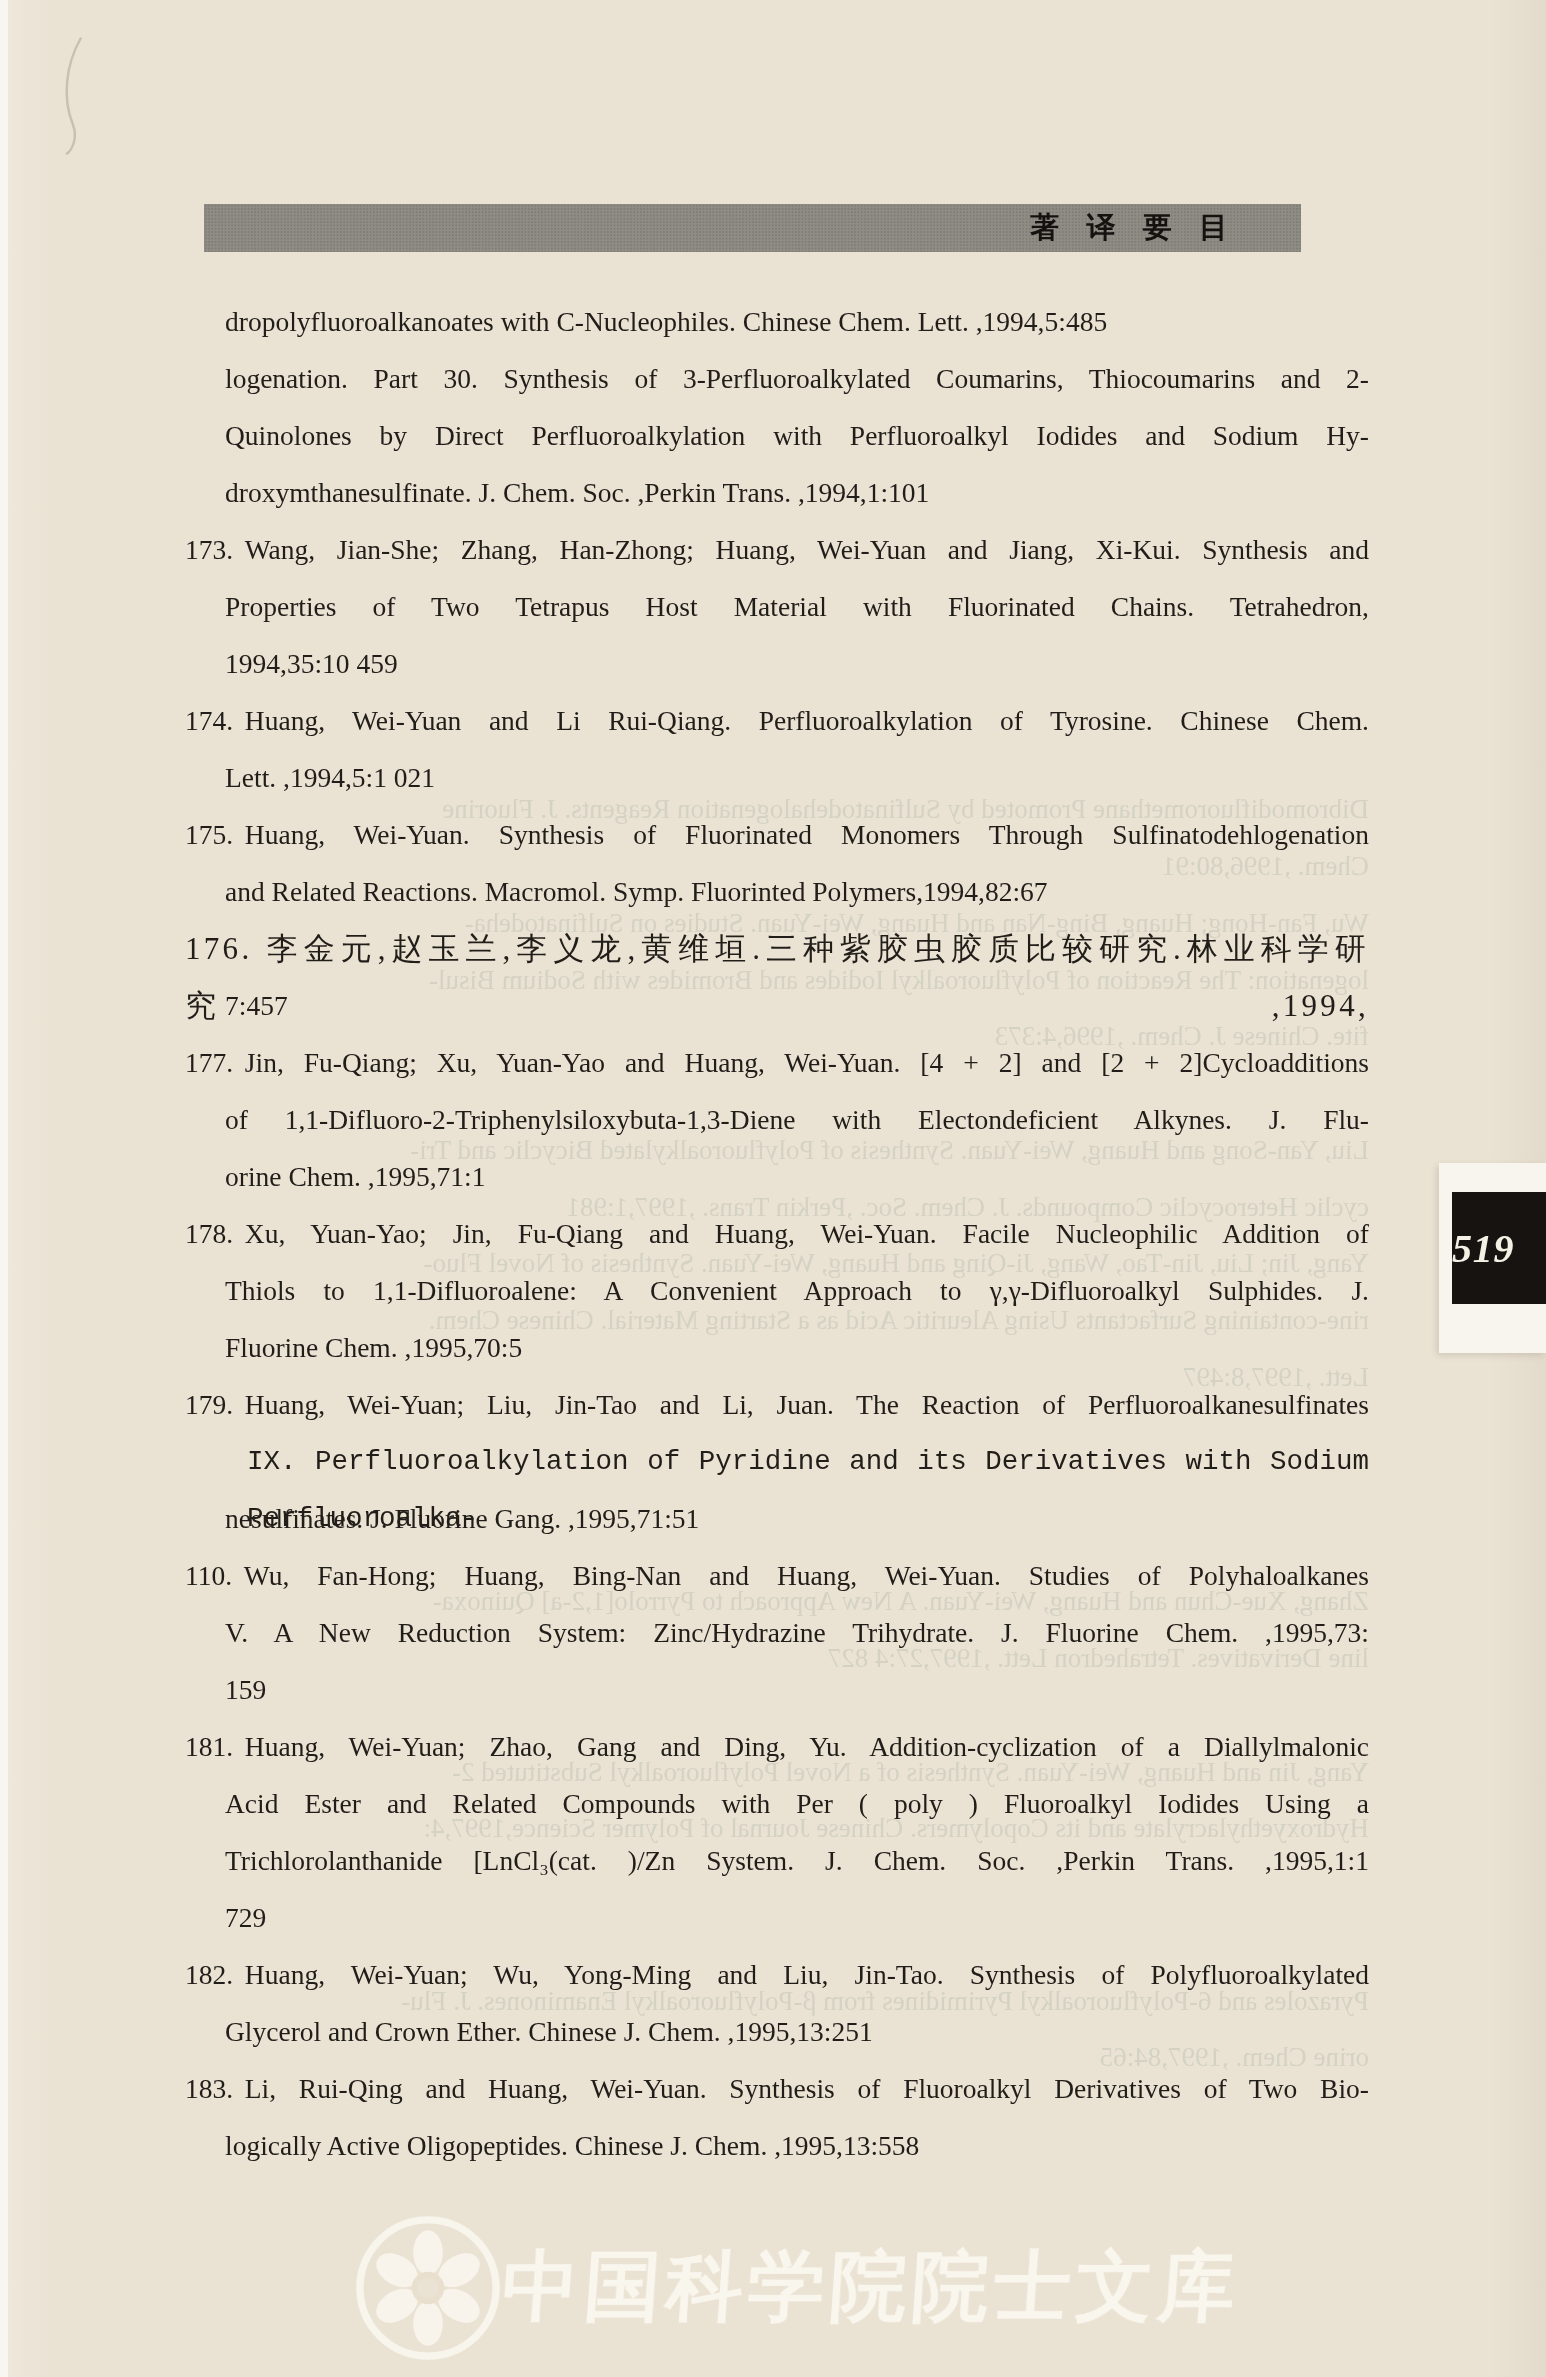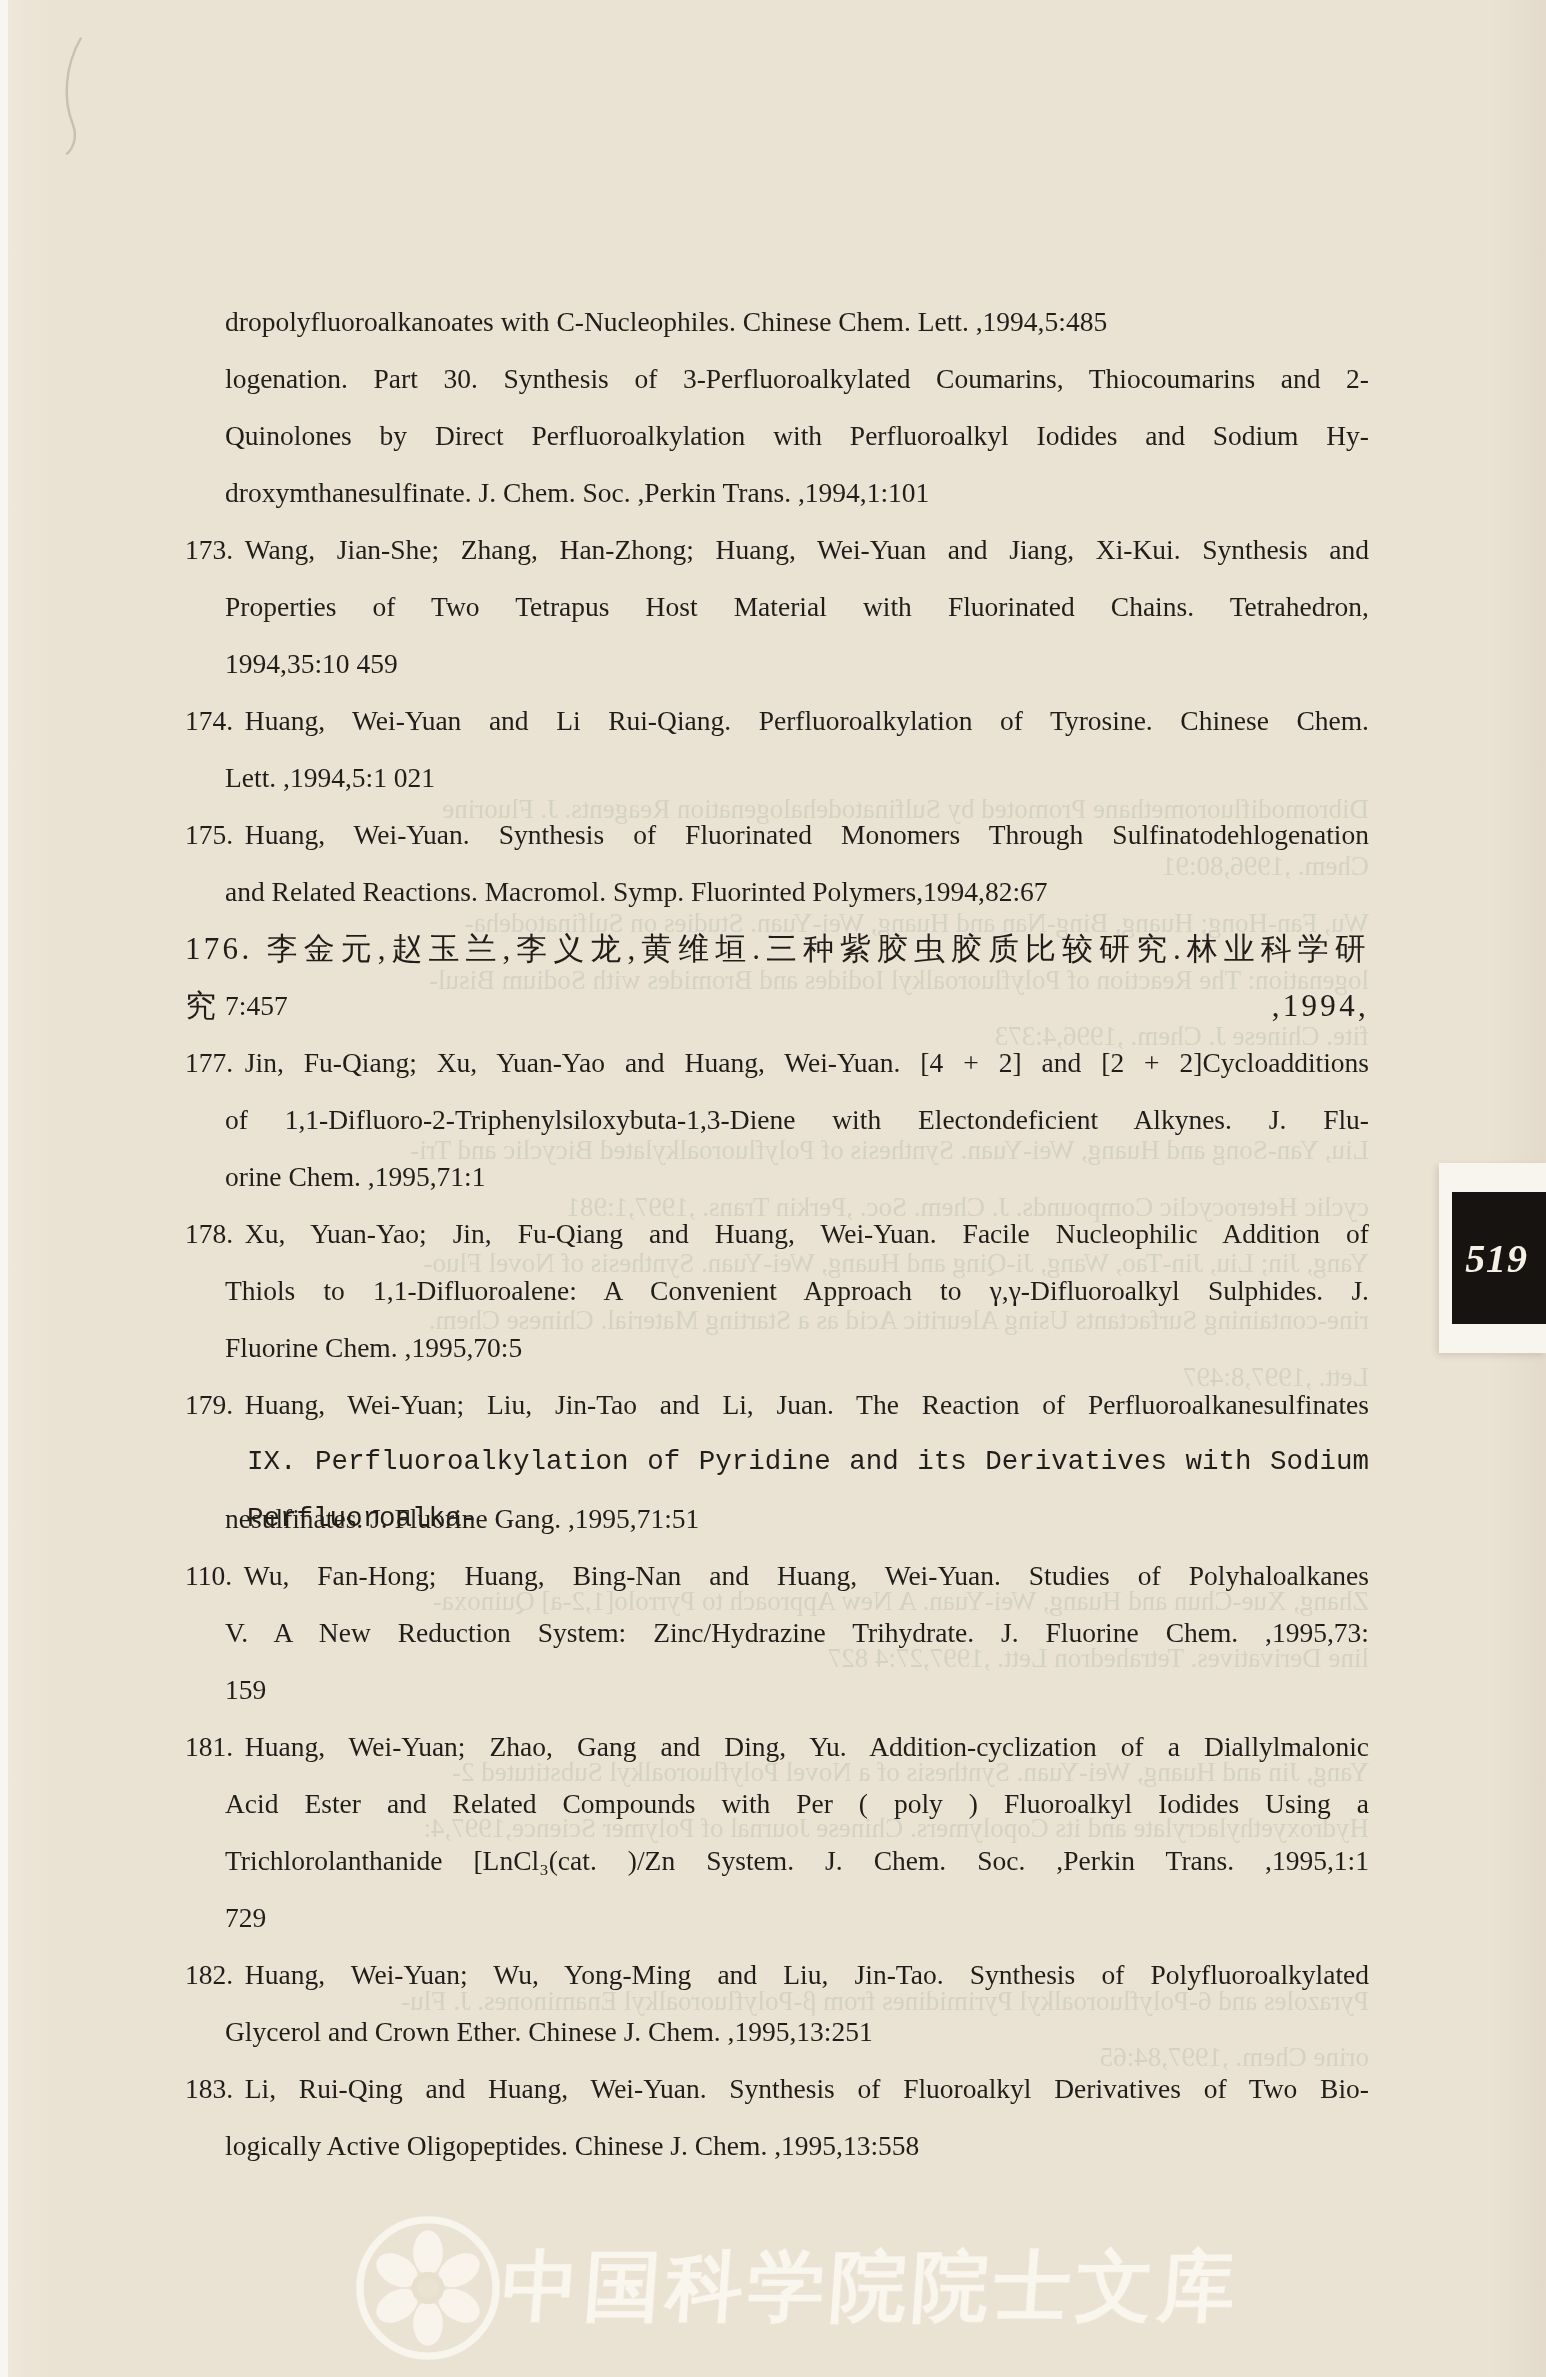--- a/index.html
+++ b/index.html
@@ -48,22 +48,22 @@
     transform:scaleX(-1);
     color:#7d9488;opacity:.20;
     font-size:27px;line-height:33px;
     white-space:nowrap;overflow:hidden;
     filter:blur(0.5px);
   }
 
   
   .tab-notch{position:absolute;right:0;top:1163px;width:107px;height:190px;background:#f7f5ee;box-shadow:-2.5px 2.5px 6.7px rgba(80,70,55,.18);}
   .page-tab{
-    position:absolute;right:0;top:1192px;width:94px;height:132px;background:#161310;
-    display:flex;align-items:center;justify-content:center;
+    position:absolute;right:0;top:1192px;width:94px;height:112px;background:#161310;
+    display:flex;align-items:center;
   }
   .page-tab span{
     color:#f4f0e6;font-size:40px;font-weight:bold;font-style:italic;
     letter-spacing:0.8px;padding-right:5px;
   }
 
   
   .watermark{
     position:absolute;left:354px;top:2209px;width:882px;height:158px;
     display:flex;align-items:center;
@@ -84,20 +84,23 @@
 <body>
 
 <div class="page">
 
   <div class="scan-edge-left"></div>
 
   <svg class="pen-mark" width="58" height="125" viewBox="0 0 70 150">
     <path d="M40 5 C 20 40, 18 80, 30 110 C 36 125, 30 140, 22 146" fill="none" stroke="#8a837a" stroke-width="3"></path>
   </svg>
 
+  <div class="header-bar">
+    <span class="header-title">著 译 要 目</span>
+  </div>
 
   <div class="ghosts" id="ghosts">
       <div class="ghost" style="top: 793px;">Dibromodifluoromethane Promoted by Sulfinatodehalogenation Reagents. J. Fluorine</div>
       <div class="ghost" style="top: 850px;">Chem. ,1996,80:91</div>
       <div class="ghost" style="top: 907px;">Wu, Fan-Hong; Huang, Bing-Nan and Huang, Wei-Yuan. Studies on Sulfinatodeha-</div>
       <div class="ghost" style="top: 964px;">logenation: The Reaction of Polyfluoroalkyl Iodides and Bromides with Sodium Bisul-</div>
       <div class="ghost" style="top: 1020px;">fite. Chinese J. Chem. ,1996,4:373</div>
       <div class="ghost" style="top: 1134px;">Liu, Yan-Song and Huang, Wei-Yuan. Synthesis of Polyfluoroalkylated Bicyclic and Tri-</div>
       <div class="ghost" style="top: 1191px;">cyclic Heterocyclic Compounds. J. Chem. Soc. ,Perkin Trans. ,1997,1:981</div>
       <div class="ghost" style="top: 1247px;">Yang, Jin; Liu, Jin-Tao, Wang, Ji-Qing and Huang, Wei-Yuan. Synthesis of Novel Fluo-</div>

